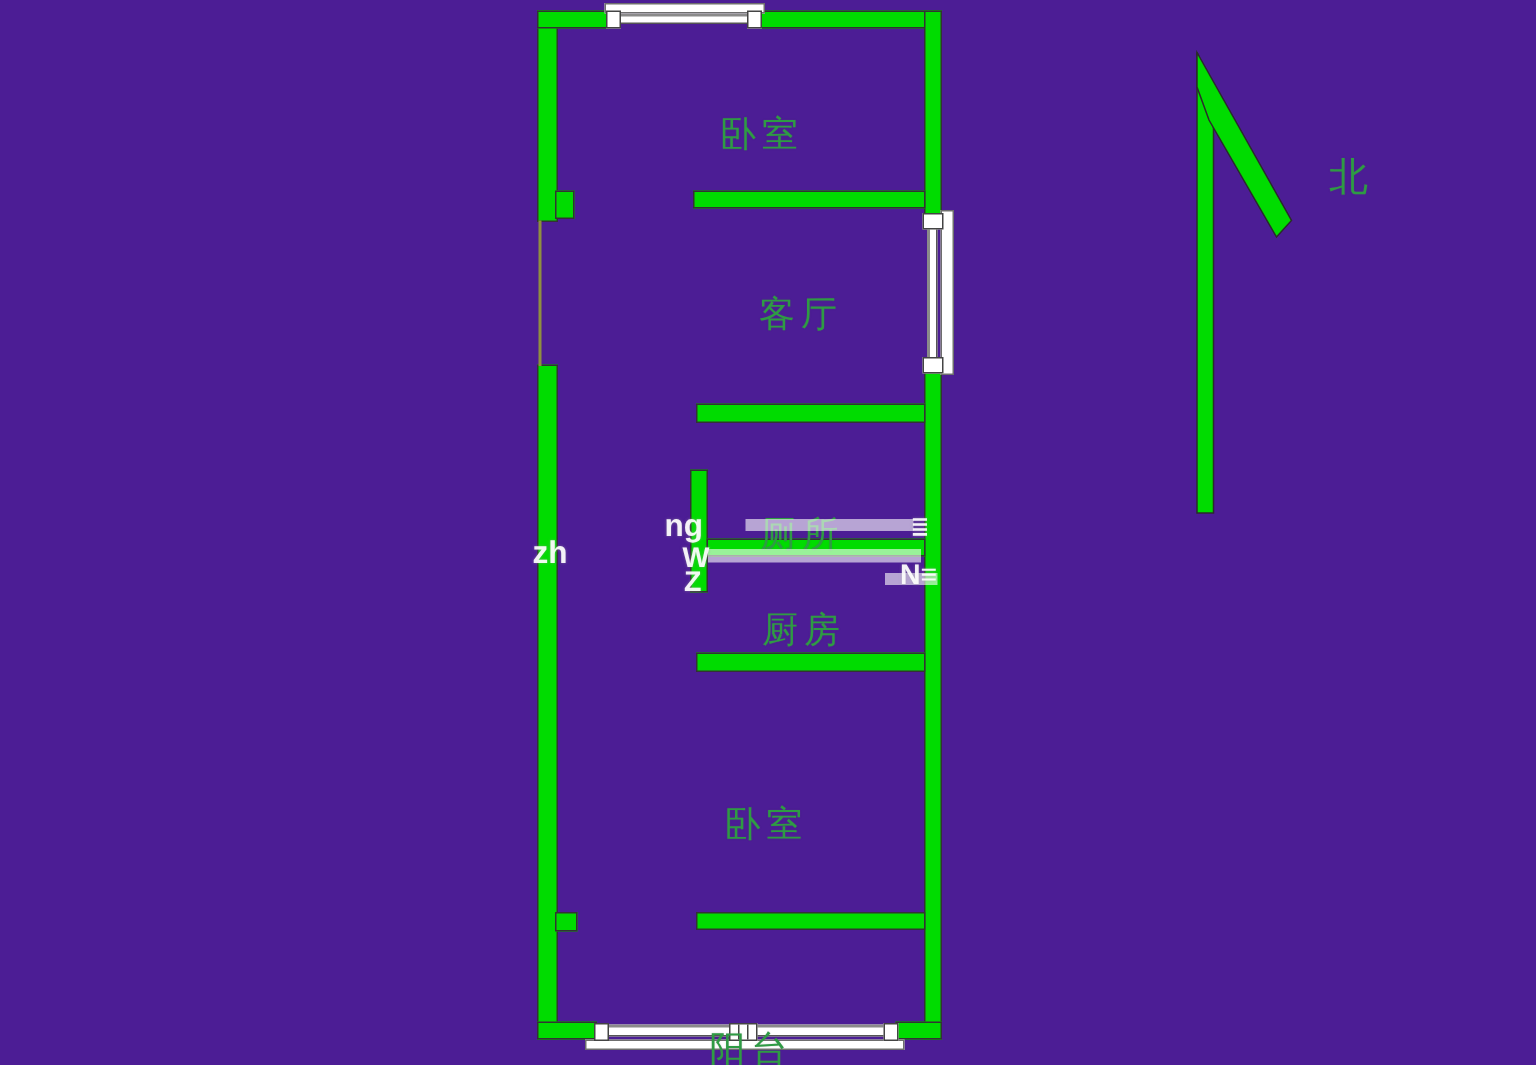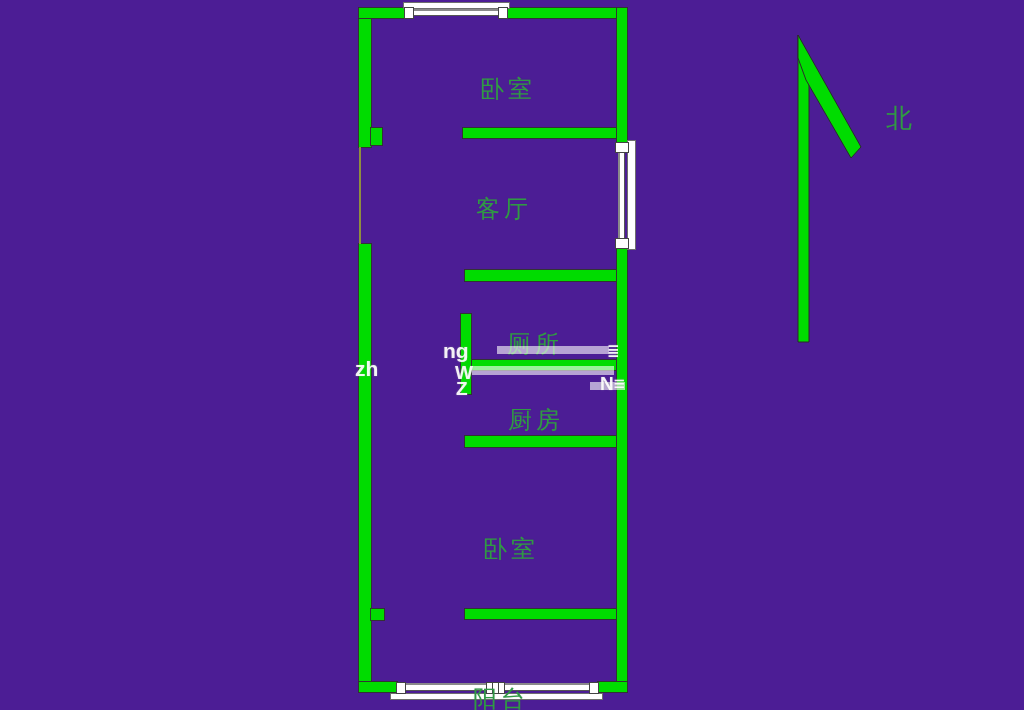--- a/index.html
+++ b/index.html
@@ -87,22 +87,22 @@
   <div class="win-box" style="left:390px;top:693px;width:213px;height:7px"></div>
   <div class="win-glass-h" style="left:405px;top:683px;width:185px;height:8px"></div>
   <div class="win-post" style="left:396px;top:682px;width:10px;height:12px"></div>
   <div class="win-post" style="left:589px;top:682px;width:10px;height:12px"></div>
   <div class="win-post" style="left:486px;top:682px;width:19px;height:12px">
     <div class="mullion-cell" style="left:0"></div>
     <div class="mullion-cell" style="left:6px"></div>
   </div>
 
   <span class="room-label" style="left:508px;top:89px">卧室</span>
-  <span class="room-label" style="left:504px;top:209px">客厅</span>
-  <span class="room-label" style="left:535px;top:344px">厕所</span>
+  <span class="room-label" style="left:534px;top:209px">客厅</span>
+  <span class="room-label" style="left:535px;top:356px">厕所</span>
   <span class="room-label" style="left:536px;top:420px">厨房</span>
   <span class="room-label" style="left:511px;top:549px">卧室</span>
   <span class="room-label" style="left:501px;top:699px">阳台</span>
 
   <svg width="110" height="340" viewBox="0 0 110 340" style="left:780px;top:18px">
     <polygon points="18,17 29,40 29,324 18,324" fill="#00DC00" stroke="#2b2b2b" stroke-width="1"></polygon>
     <polygon points="18,17 81,129 71,140 26,62 18,40" fill="#00DC00" stroke="#2b2b2b" stroke-width="1"></polygon>
   </svg>
   <span class="north-label" style="left:899px;top:118px">北</span>
 

